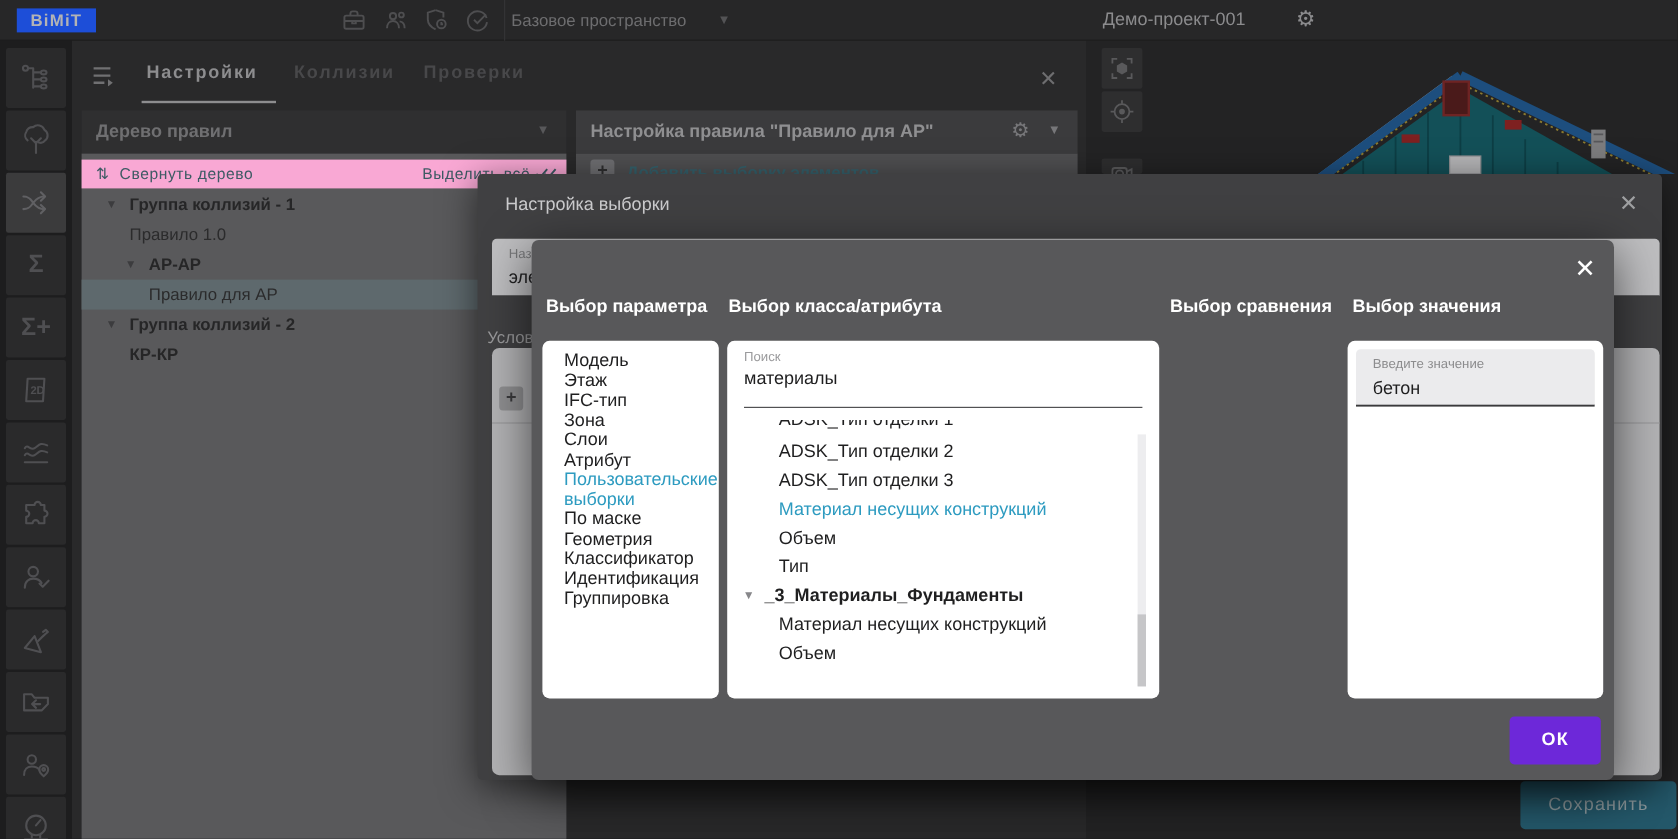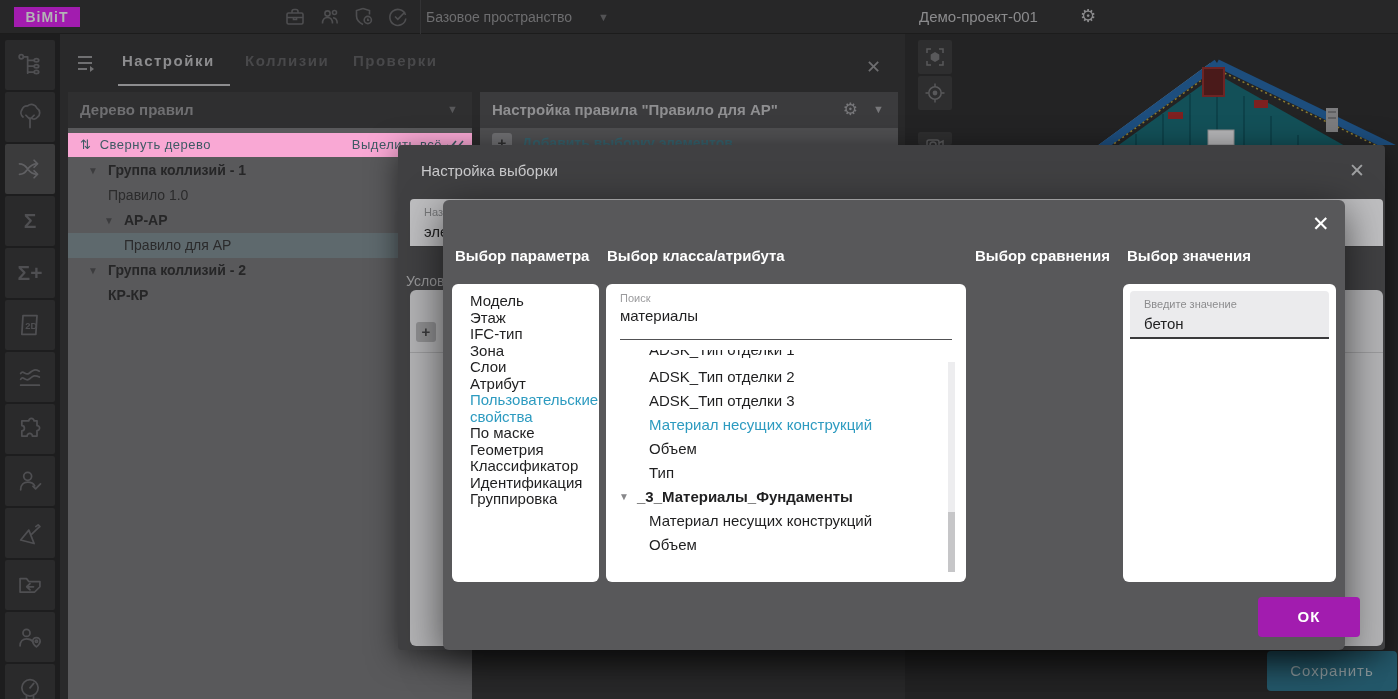--- a/index.html
+++ b/index.html
@@ -2,21 +2,21 @@
 <html><head>
 <meta charset="utf-8">
 <style>
   * { margin:0; padding:0; box-sizing:border-box; }
   html,body { width:1398px; height:699px; overflow:hidden; background:#1b1b1c;
               font-family:"Liberation Sans","DejaVu Sans",sans-serif; }
   .app { position:relative; width:1398px; height:699px; background:#222223; }
 
   
   .topbar { position:absolute; left:0; top:0; width:1398px; height:34px; background:#272728; border-bottom:1px solid #1c1c1c; }
-  .logo { position:absolute; left:14px; top:7px; width:66px; height:20px; background:#a21caf;
+  .logo { position:absolute; left:14px; top:7px; width:66px; height:20px; background:#1d4ed8;
           color:#b3b3b5; font-weight:bold; font-size:14px; text-align:center; line-height:20px; letter-spacing:1px; }
   .tb-ico { position:absolute; top:5px; width:26px; height:26px; color:#4e4e50; }
   .tb-ico svg { width:24px; height:24px; stroke:#4e4e50; fill:none; stroke-width:1.6; }
   .tb-sep { position:absolute; left:420px; top:0; width:1px; height:34px; background:#333335; }
   .workspace { position:absolute; left:426px; top:0; height:28px; line-height:34px; color:#6d6d6f; font-size:14px; cursor:pointer; }
   .workspace .caret { position:absolute; left:172px; top:0; color:#535355; font-size:11px; }
   .proj-title { position:absolute; left:919px; top:0; height:34px; line-height:34px; color:#8b8b8d; font-size:15px; }
   .proj-gear { position:absolute; left:1080px; top:0; height:34px; line-height:32px; color:#8b8b8d; font-size:18px; cursor:pointer; }
 
   
@@ -111,21 +111,21 @@
   .arow .lbl { position:absolute; top:0; }
   .arow .gcaret { position:absolute; left:13px; top:0; color:#87878a; font-size:10px; }
   .arow.clip { height:15px; overflow:hidden; }
   .arow.clip .lbl { top:-12px; }
   .scrolltrack { position:absolute; left:342px; top:78px; width:7px; height:210px; background:#ededef; }
   .scrollthumb { position:absolute; left:0; top:150px; width:7px; height:60px; background:#c6c6c8; cursor:grab; }
   .value-input { position:absolute; left:7px; top:7px; width:199px; height:48px; background:#ebebed;
                  border-radius:4px 4px 0 0; border-bottom:2px solid #3a3a3c; cursor:text; }
   .value-input .fl { position:absolute; left:14px; top:7px; font-size:11px; color:#8c8c8e; }
   .value-input .fv { position:absolute; left:14px; top:24px; font-size:15px; color:#1f1f20; }
-  .ok-btn { position:absolute; left:815px; top:397px; width:102px; height:40px; background:#a21caf; border-radius:4px;
+  .ok-btn { position:absolute; left:815px; top:397px; width:76px; height:40px; background:#6d28d9; border-radius:4px;
             color:#ffffff; font-size:15px; font-weight:bold; text-align:center; line-height:40px; letter-spacing:1px; cursor:pointer; }
 </style>
 </head>
 <body>
 
 <div class="app">
 
   <div class="topbar">
     <div class="logo">BiMiT</div>
 
@@ -389,21 +389,21 @@
     <div class="col-head" style="left:684px">Выбор значения</div>
 
     <div class="card" style="left:9px; width:147px; height:298px">
       <div class="plist">
         <div>Модель</div>
         <div>Этаж</div>
         <div>IFC-тип</div>
         <div>Зона</div>
         <div>Слои</div>
         <div>Атрибут</div>
-        <div class="blue">Пользовательские свойства</div>
+        <div class="blue">Пользовательские выборки</div>
         <div>По маске</div>
         <div>Геометрия</div>
         <div>Классификатор</div>
         <div>Идентификация</div>
         <div>Группировка</div>
       </div>
     </div>
 
     <div class="card" style="left:163px; width:360px; height:298px">
       <span class="search-lbl">Поиск</span>

